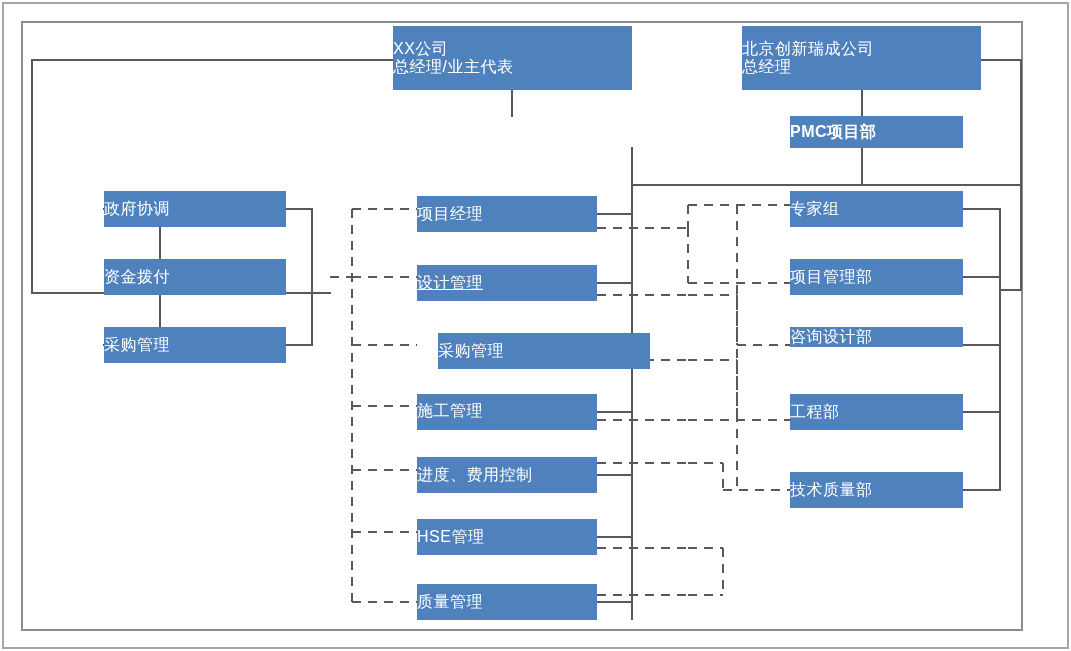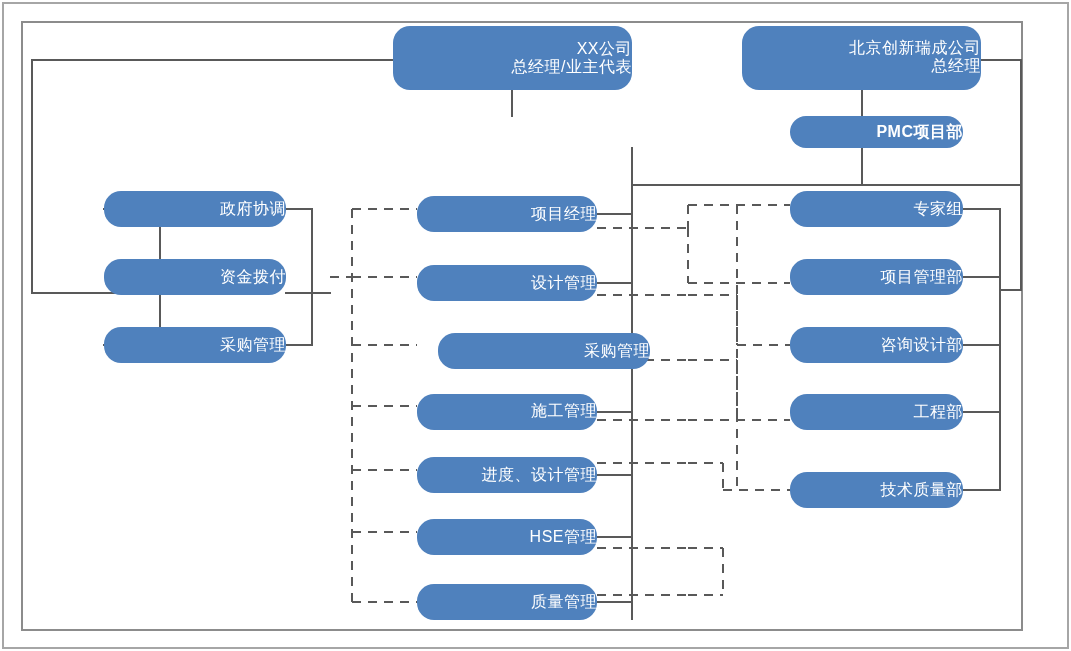--- a/index.html
+++ b/index.html
@@ -1,21 +1,21 @@
 <!DOCTYPE html>
 <html><head>
 <meta charset="utf-8">
 <style>
   html,body{margin:0;padding:0;background:#ffffff;}
   body{font-family:"Liberation Sans","DejaVu Sans",sans-serif;}
   #stage{position:relative;width:1071px;height:651px;background:#ffffff;overflow:hidden;}
   #chart-svg{position:absolute;left:0;top:0;width:1071px;height:651px;}
   .node{position:absolute;background:#4f81bd;color:#ffffff;display:flex;align-items:center;
-        justify-content:center;text-align:right;line-height:1.15;
-        font-size:16px;letter-spacing:.5px;box-sizing:border-box;border-radius:17px;}
+        justify-content:center;text-align:left;line-height:1.15;
+        font-size:16px;letter-spacing:.5px;box-sizing:border-box;}
   .node.two-line{font-size:16px;}
   .node span{display:block;width:100%;white-space:pre-line;}
 </style>
 </head>
 <body>
 
 <div id="stage">
 
   <svg id="chart-svg" viewBox="0 0 1071 651">
     <g>
@@ -111,21 +111,21 @@
       <path d="M737 205 L737 490"></path>
     </g>
   </svg>
 
   <div class="node two-line" style="left:393px;top:26px;width:239px;height:64px;">
     <span>XX公司
 总经理/业主代表</span>
   </div>
 
 
-  <div class="node two-line" style="left:742px;top:26px;width:239px;height:64px;font-family:Liberation Mono, monospace;">
+  <div class="node two-line" style="left:742px;top:26px;width:239px;height:64px;">
     <span>北京创新瑞成公司
 总经理</span>
   </div>
 
   <div class="node" style="left:790px;top:116px;width:173px;height:32px;font-weight:bold;">
     <span>PMC项目部</span>
   </div>
 
   <div class="node" style="left:104px;top:191px;width:182px;height:36px;">
     <span>政府协调</span>
@@ -133,46 +133,46 @@
   <div class="node" style="left:104px;top:259px;width:182px;height:36px;">
     <span>资金拨付</span>
   </div>
   <div class="node" style="left:104px;top:327px;width:182px;height:36px;">
     <span>采购管理</span>
   </div>
 
   <div class="node" style="left:417px;top:196px;width:180px;height:36px;">
     <span>项目经理</span>
   </div>
-  <div class="node" style="left:417px;top:265px;width:180px;height:36px;">
+  <div class="node" style="left:417px;top:265px;width:180px;height:36px;text-decoration:underline;">
     <span>设计管理</span>
   </div>
   <div class="node" style="left:438px;top:333px;width:212px;height:36px;">
     <span>采购管理</span>
   </div>
   <div class="node" style="left:417px;top:394px;width:180px;height:36px;font-family:Liberation Mono, monospace;">
     <span>施工管理</span>
   </div>
   <div class="node" style="left:417px;top:457px;width:180px;height:36px;">
-    <span>进度、设计管理</span>
+    <span>进度、费用控制</span>
   </div>
   <div class="node" style="left:417px;top:519px;width:180px;height:36px;">
     <span>HSE管理</span>
   </div>
   <div class="node" style="left:417px;top:584px;width:180px;height:36px;">
     <span>质量管理</span>
   </div>
 
   <div class="node" style="left:790px;top:191px;width:173px;height:36px;">
     <span>专家组</span>
   </div>
   <div class="node" style="left:790px;top:259px;width:173px;height:36px;">
     <span>项目管理部</span>
   </div>
-  <div class="node" style="left:790px;top:327px;width:173px;height:36px;padding-left:44px;">
+  <div class="node" style="left:790px;top:327px;width:173px;height:20px;">
     <span>咨询设计部</span>
   </div>
   <div class="node" style="left:790px;top:394px;width:173px;height:36px;">
     <span>工程部</span>
   </div>
   <div class="node" style="left:790px;top:472px;width:173px;height:36px;">
     <span>技术质量部</span>
   </div>
 
 </div>

